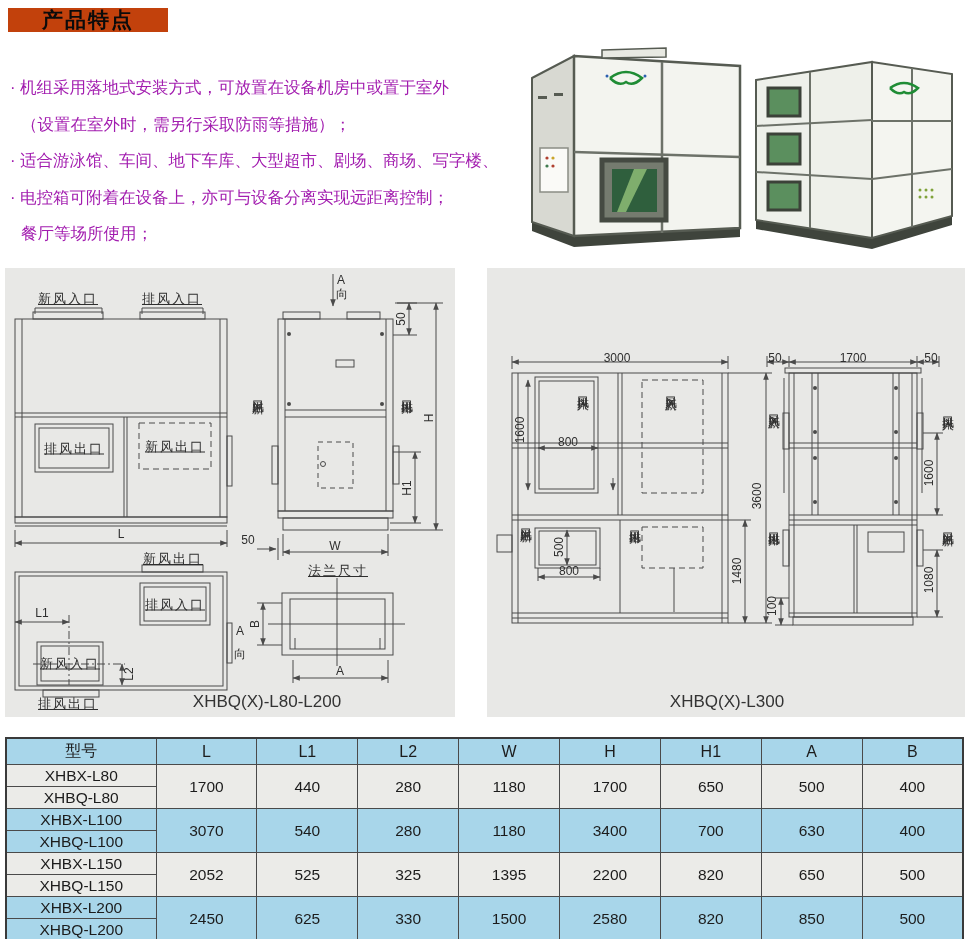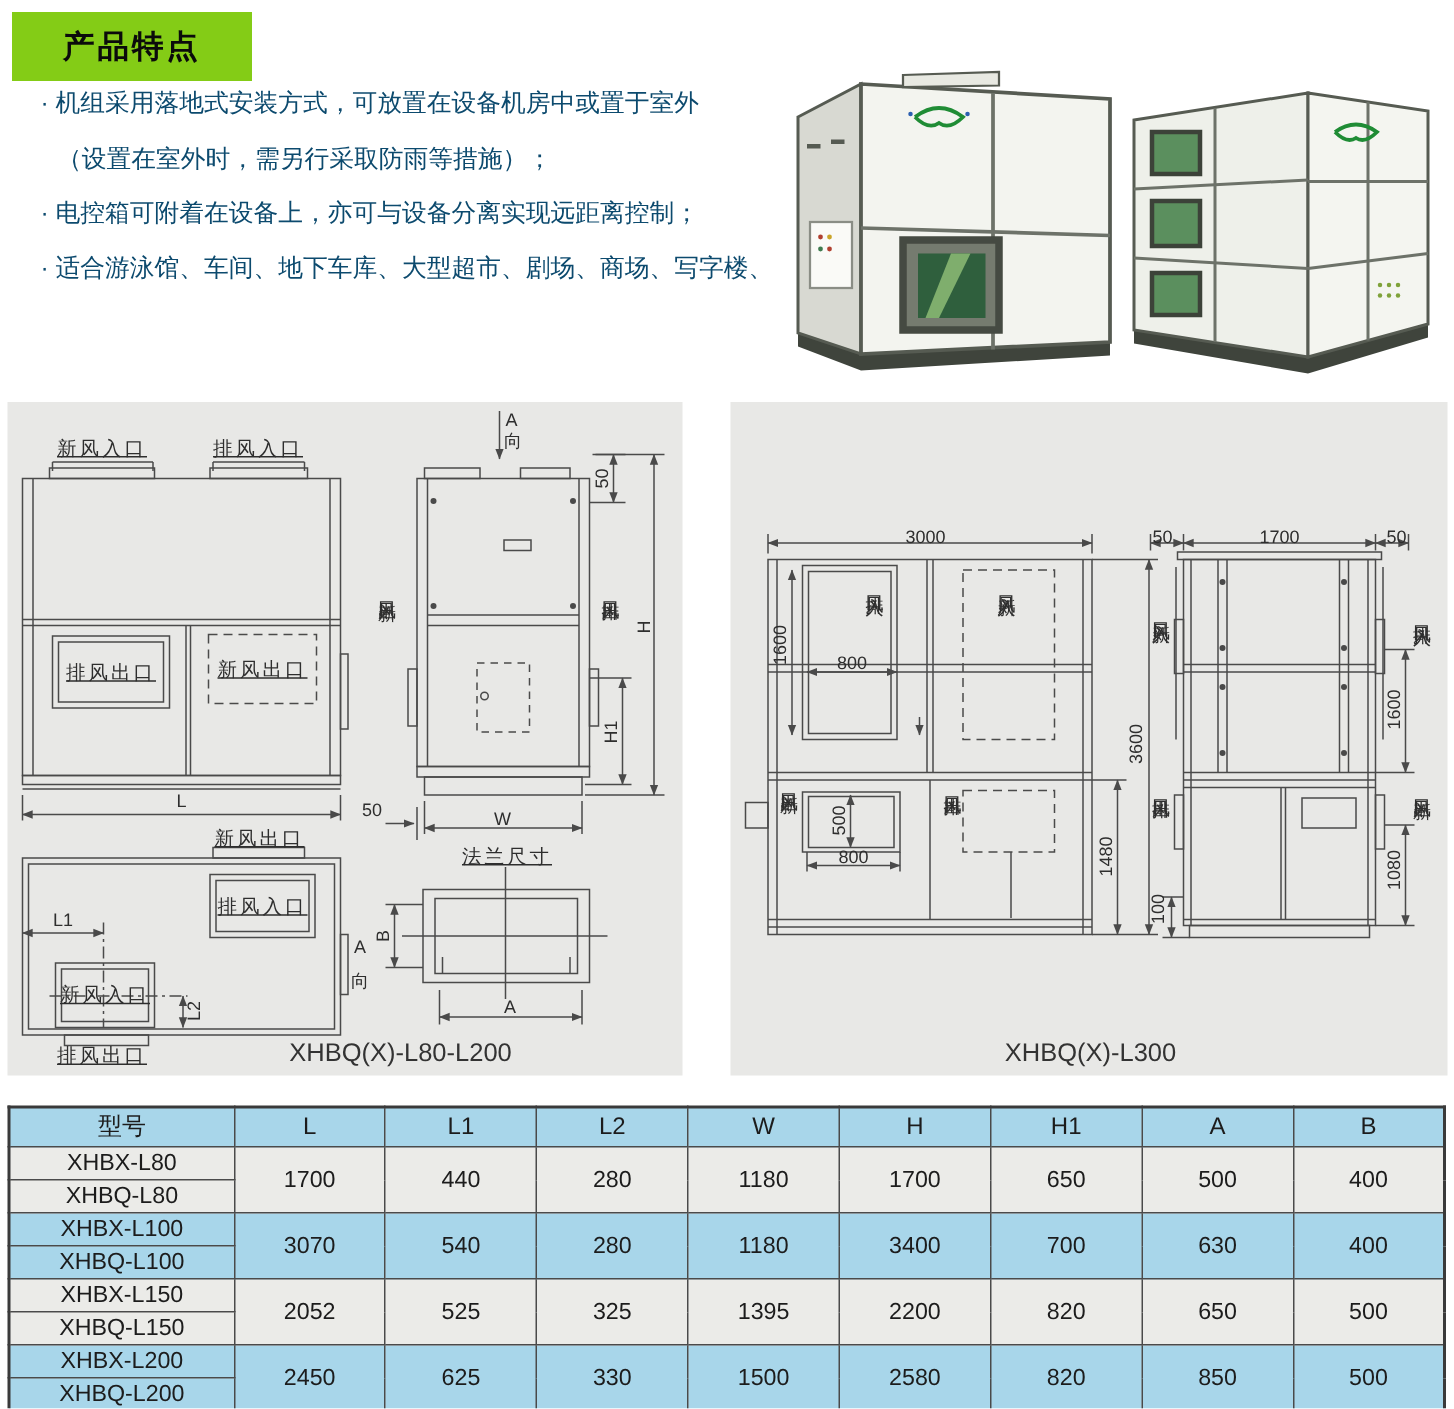--- a/index.html
+++ b/index.html
@@ -1,24 +1,24 @@
 <!DOCTYPE html>
 <html><head>
 <meta charset="utf-8">
 <style>
   html,body{margin:0;padding:0;background:#fff;}
   .page{position:relative;width:969px;height:939px;background:#ffffff;overflow:hidden;
         font-family:"Liberation Sans","DejaVu Sans",sans-serif;}
   
-  .title-block{position:absolute;left:8px;top:8px;width:160px;height:46px;background:#84cc16;
+  .title-block{position:absolute;left:8px;top:8px;width:160px;height:24px;background:#c2410c;
         display:flex;align-items:center;justify-content:center;font-size:21px;font-weight:bold;
         color:#0b0b0b;letter-spacing:2px;}
   
-  .features{position:absolute;left:10px;top:51px;width:505px;font-size:16.5px;color:#0c4a6e;
-        line-height:36.5px;margin-left:17px;}
+  .features{position:absolute;left:10px;top:69px;width:505px;font-size:16.5px;color:#a21caf;
+        line-height:36.5px;}
   .features .cont{padding-left:11px;}
   
   .panel{position:absolute;background:#e8e8e6;}
   #panelL{left:5px;top:268px;width:450px;height:449px;}
   #panelR{left:487px;top:268px;width:478px;height:449px;}
   .panel svg{position:absolute;left:0;top:0;}
   .dlabel{position:absolute;font-size:12px;color:#2e2e2e;white-space:nowrap;line-height:1;}
   .cjk{font-size:13px;letter-spacing:2px;text-decoration:underline;}
   .vtext{writing-mode:vertical-rl;text-orientation:upright;letter-spacing:0;font-size:12px;}
   .rot{transform:translate(-50%,-50%) rotate(-90deg);}
@@ -37,22 +37,23 @@
 </head>
 <body>
 
 <div class="page">
 
   <div class="title-block">产品特点</div>
 
   <div class="features">
     <div>· 机组采用落地式安装方式，可放置在设备机房中或置于室外</div>
     <div class="cont">（设置在室外时，需另行采取防雨等措施）；</div>
+    <div>· 适合游泳馆、车间、地下车库、大型超市、剧场、商场、写字楼、</div>
     <div>· 电控箱可附着在设备上，亦可与设备分离实现远距离控制；</div>
-    <div>· 适合游泳馆、车间、地下车库、大型超市、剧场、商场、写字楼、</div>
+    <div class="cont">餐厅等场所使用；</div>
   </div>
 
   <svg style="position:absolute;left:514px;top:36px" width="234" height="220" viewBox="0 0 234 220">
     <polygon points="18,186 60,200 226,192 226,201 60,211 18,195" fill="#3f443c"></polygon>
     <polygon points="18,42 60,20 60,200 18,186" fill="#d8d9d2" stroke="#565b52" stroke-width="2"></polygon>
     <polygon points="60,20 226,30 226,192 60,200" fill="#f3f4ef" stroke="#565b52" stroke-width="2.5"></polygon>
     <polygon points="88,14 152,12 152,21 88,22" fill="#e8e9e2" stroke="#565b52" stroke-width="1.5"></polygon>
     <line x1="148" y1="26" x2="148" y2="197" stroke="#6d7269" stroke-width="2.5"></line>
     <line x1="60" y1="116" x2="226" y2="121" stroke="#6d7269" stroke-width="2.5"></line>
     <path d="M96,42 q16,-12 32,0 q-9,9 -16,4 q-7,5 -16,-4" fill="none" stroke="#1f8c35" stroke-width="2.5"></path>

